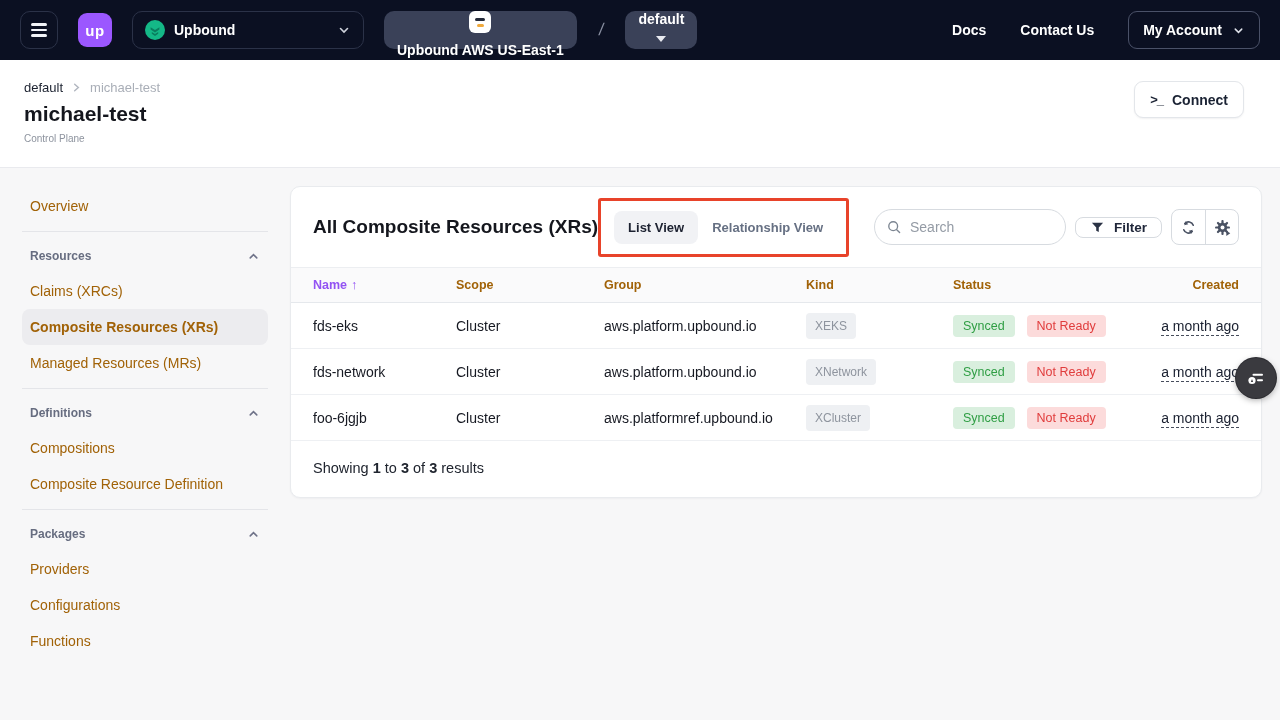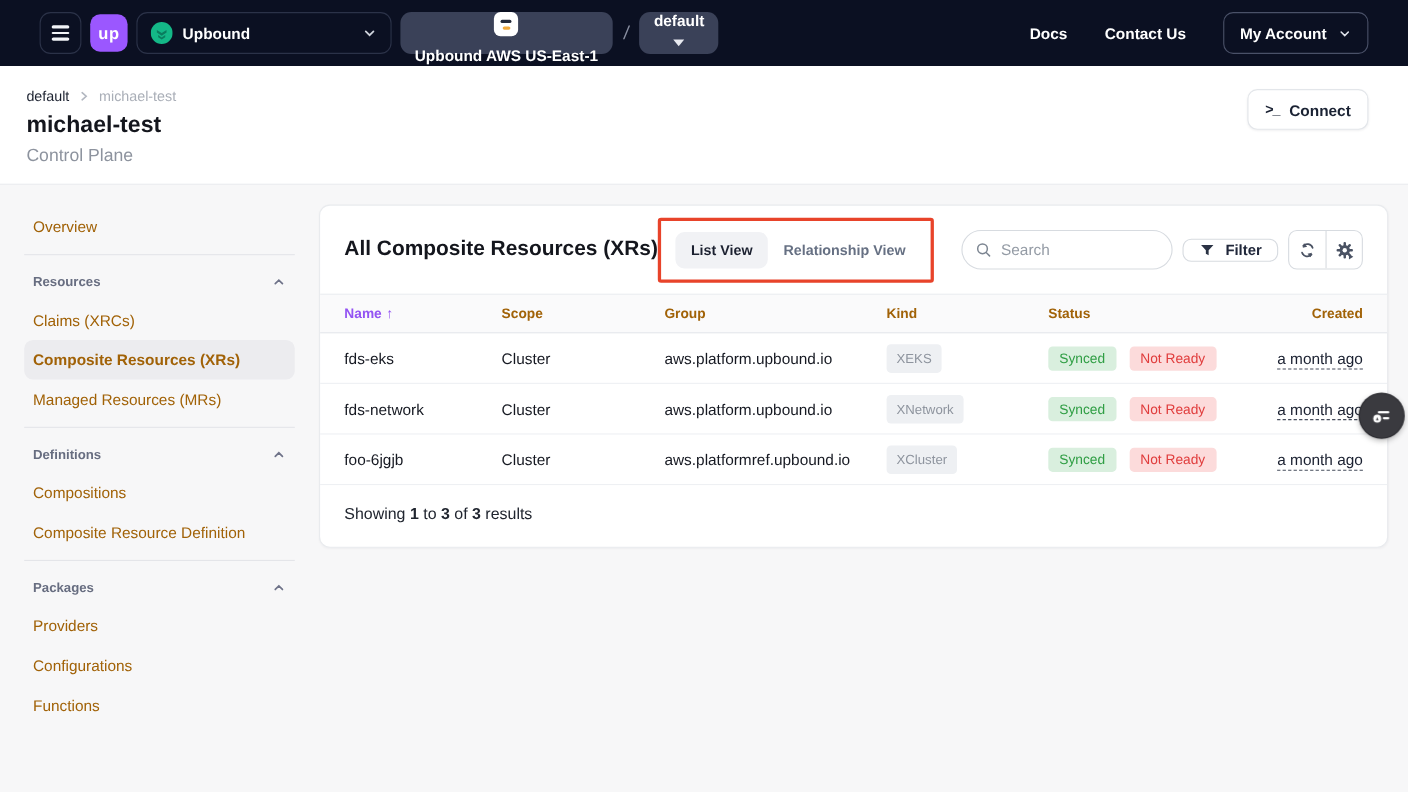--- a/index.html
+++ b/index.html
@@ -1,20 +1,20 @@
 <!DOCTYPE html>
 <html><head>
 <meta charset="utf-8">
 <style>
   * { margin:0; padding:0; box-sizing:border-box; }
   html,body { width:1280px; height:720px; overflow:hidden; }
   body { font-family:"Liberation Sans", sans-serif; background:#f7f7f8; color:#16181f; }
 
   
-  .navbar { height:60px; background:#0b1022; display:flex; align-items:center; padding:0 36px; gap:8px; }
+  .navbar { height:60px; background:#0b1022; display:flex; align-items:center; padding:0 20px; gap:20px; }
   .hamburger { width:38px; height:38px; border:1px solid #2b3248; border-radius:10px; display:flex; flex-direction:column; justify-content:center; align-items:center; gap:3px; cursor:pointer; background:transparent; flex:none; }
   .hamburger span { display:block; width:16px; height:2.4px; background:#f2f4f8; border-radius:2px; }
   .logo { width:34px; height:34px; background:#9b57ff; border-radius:9px; color:#fff; font-weight:700; font-size:15px; display:flex; align-items:center; justify-content:center; flex:none; letter-spacing:.5px; }
   .org-select { width:232px; height:38px; border:1px solid #2b3248; border-radius:10px; display:flex; align-items:center; gap:9px; padding:0 12px; color:#fff; font-weight:700; font-size:14px; cursor:pointer; }
   .org-select .grow { flex:1; }
   .pill-btn { height:38px; background:#3a4158; border-radius:10px; display:flex; align-items:center; gap:9px; padding:0 13px; color:#fff; font-weight:700; font-size:14px; cursor:pointer;flex-direction:column; }
   .ctp-icon { width:22px; height:22px; background:#fff; border-radius:6px; position:relative; flex:none; }
   .ctp-icon i { position:absolute; display:block; border-radius:2px; }
   .ctp-icon .bar-dark { width:10px; height:3px; background:#242a3a; left:6px; top:7px; }
   .ctp-icon .bar-amber { width:7px; height:2.5px; background:#f0a93c; left:7.5px; top:13px; }
@@ -23,21 +23,21 @@
   .nav-link { color:#fff; font-weight:700; font-size:14px; cursor:pointer; }
   .account-btn { height:38px; border:1px solid #4a5168; border-radius:9px; display:flex; align-items:center; gap:10px; padding:0 14px; color:#fff; font-weight:700; font-size:14px; cursor:pointer; }
   .caret-down { width:0; height:0; border-left:5px solid transparent; border-right:5px solid transparent; border-top:6px solid #e8eaf0; }
 
   
   .page-header { background:#fff; height:108px; border-bottom:1px solid #e9eaee; padding:20px 36px 0 24px; position:relative; }
   .breadcrumb { display:flex; align-items:center; gap:8px; font-size:13px; }
   .breadcrumb .parent { color:#1c2230; font-weight:500; cursor:pointer; }
   .breadcrumb .current { color:#a9aeb7; }
   .page-title { font-size:21px; font-weight:700; color:#14161d; margin-top:7px; }
-  .page-subtitle { font-size:16px; color:#8d939e; margin-top:7px; }
+  .page-subtitle { font-size:10px; color:#8d939e; margin-top:7px; }
   .connect-btn { position:absolute; right:36px; top:21px; height:37px; background:#fff; border:1px solid #e3e6ea; border-radius:9px; box-shadow:0 1px 2px rgba(20,24,40,.06); display:flex; align-items:center; gap:9px; padding:0 15px; font-size:14px; font-weight:700; color:#1a2233; cursor:pointer; }
   .terminal-glyph { font-weight:700; font-size:13px; letter-spacing:-1px; color:#1a2233; }
 
   
   .content { display:flex; align-items:flex-start; }
   .sidebar { width:290px; flex:none; padding:20px 22px 0 22px; }
   .side-item { font-size:14px; color:#a16207; padding:10px 8px; border-radius:8px; cursor:pointer; }
   .side-item.selected { background:#ececef; font-weight:700; }
   .side-divider { height:1px; background:#e4e5e9; margin:7px 0; }
   .side-section { display:flex; align-items:flex-end; justify-content:space-between; padding:10px 8px; cursor:pointer; }

